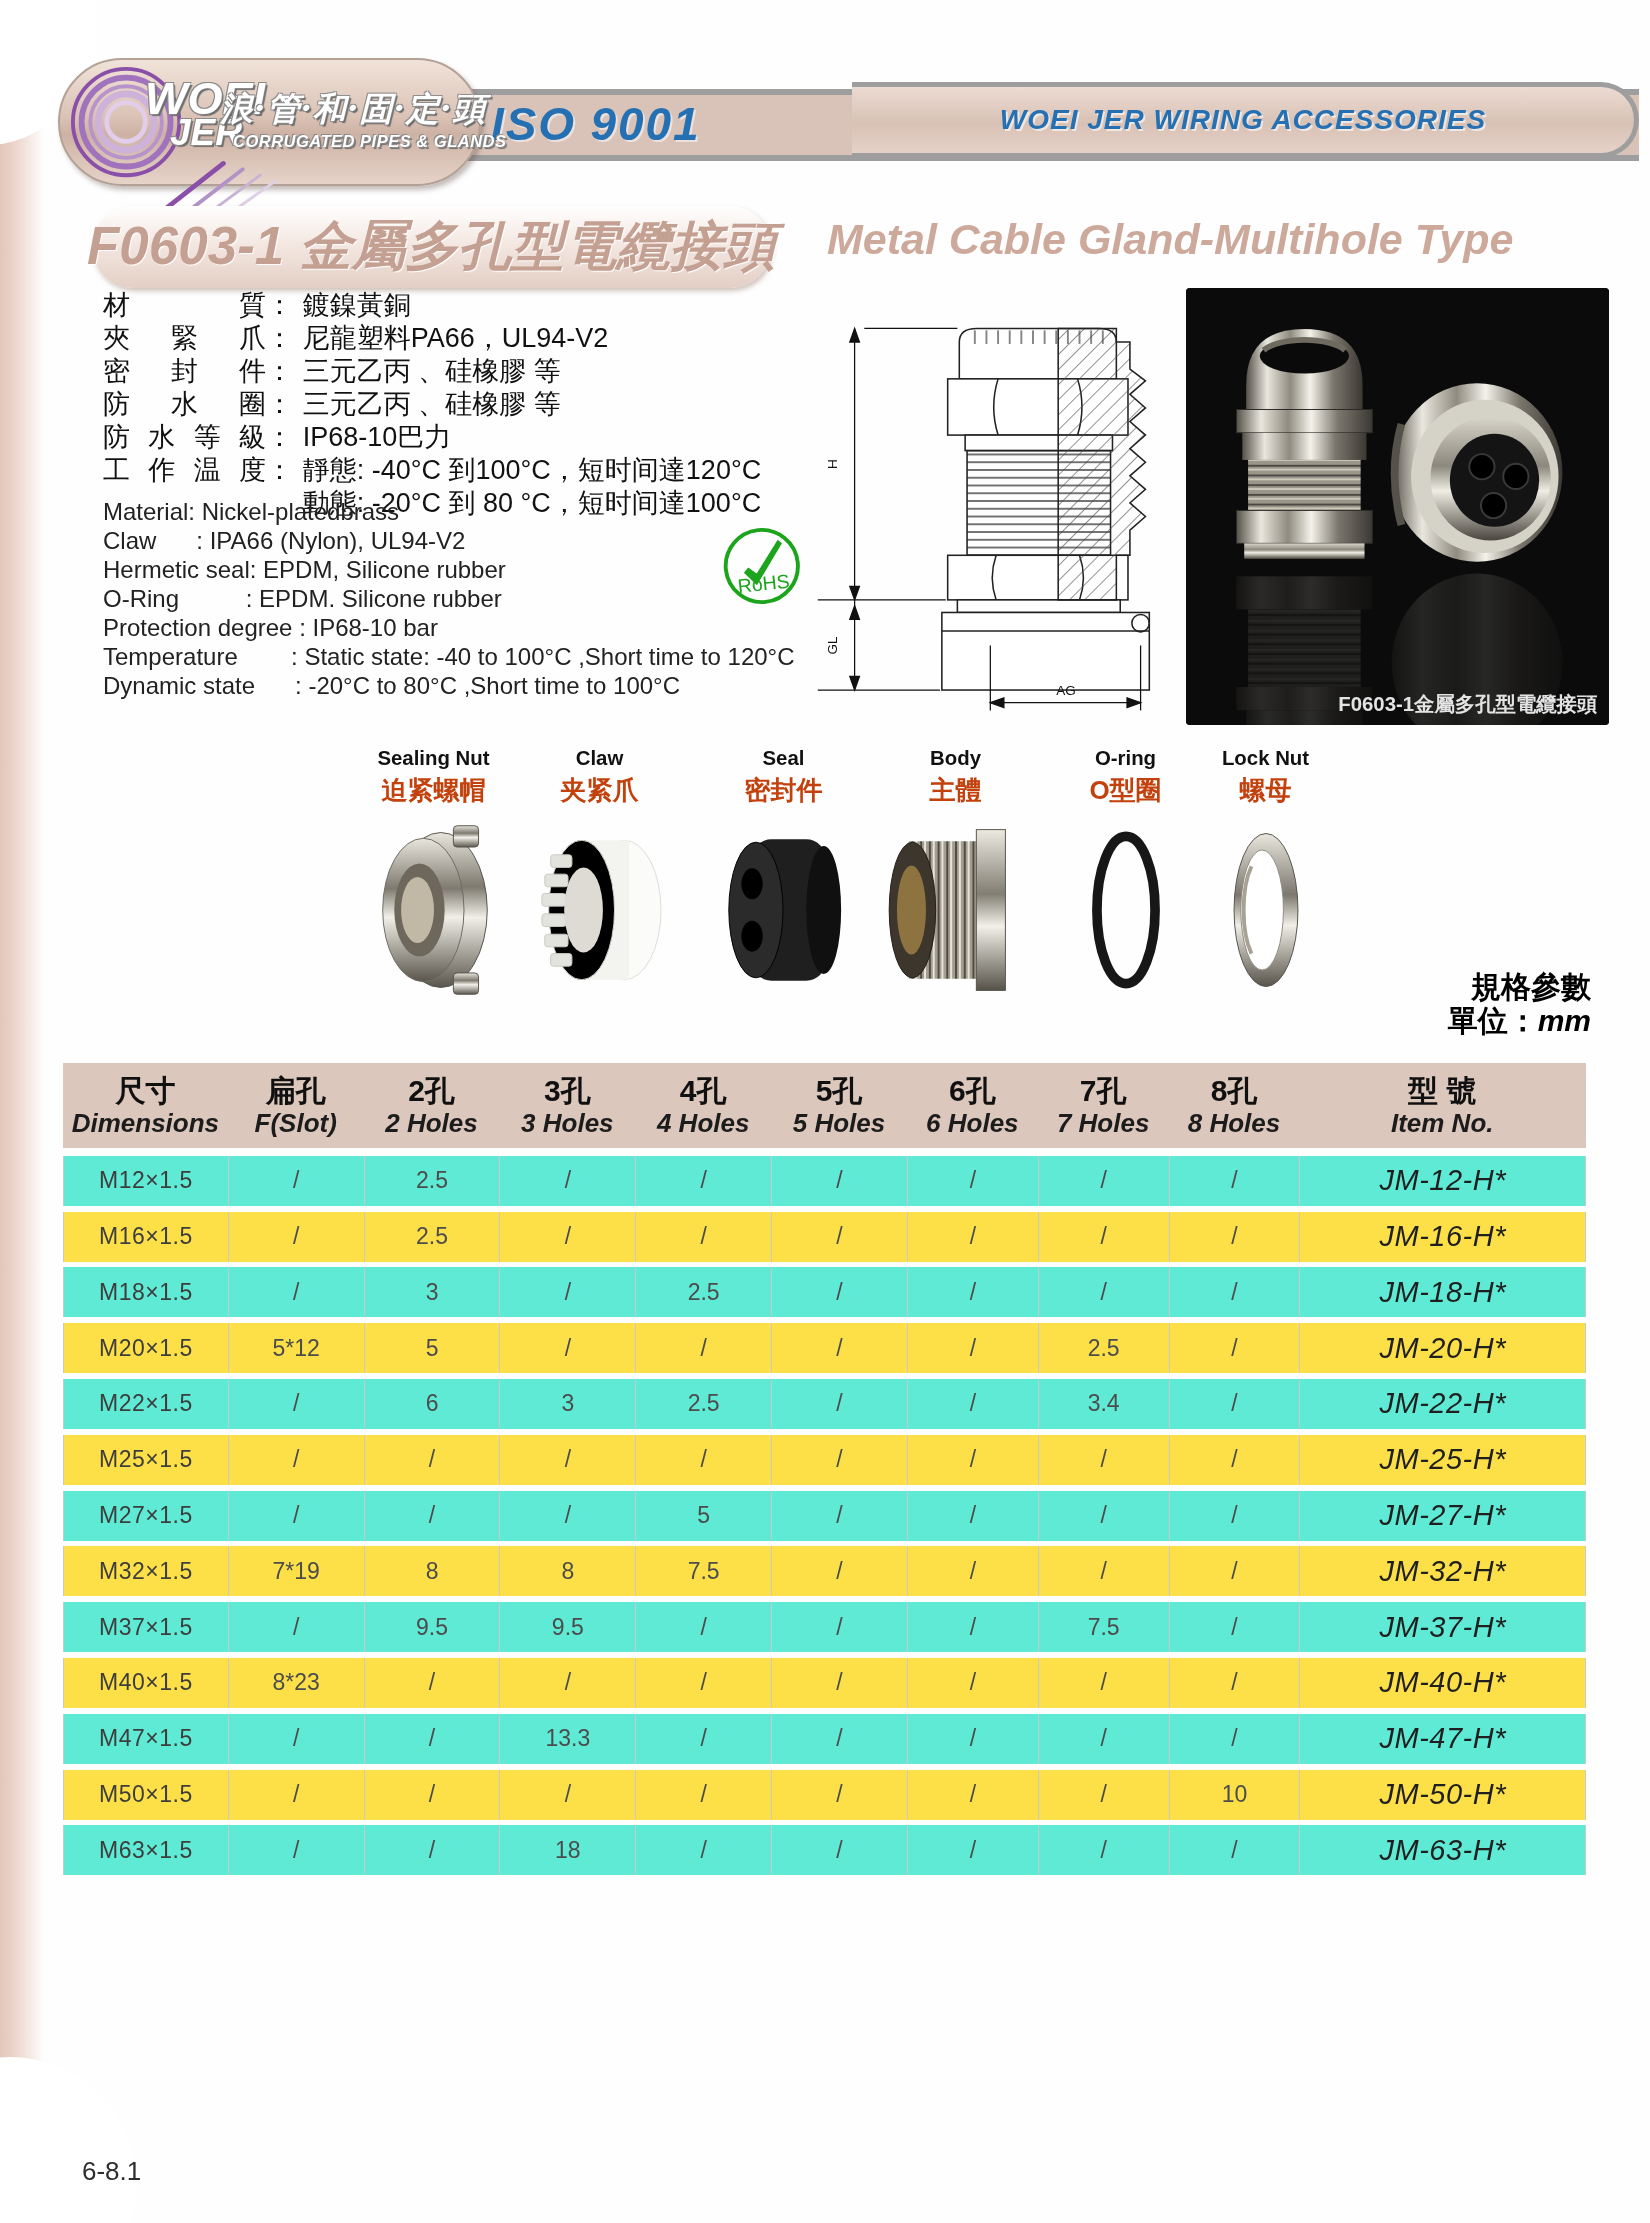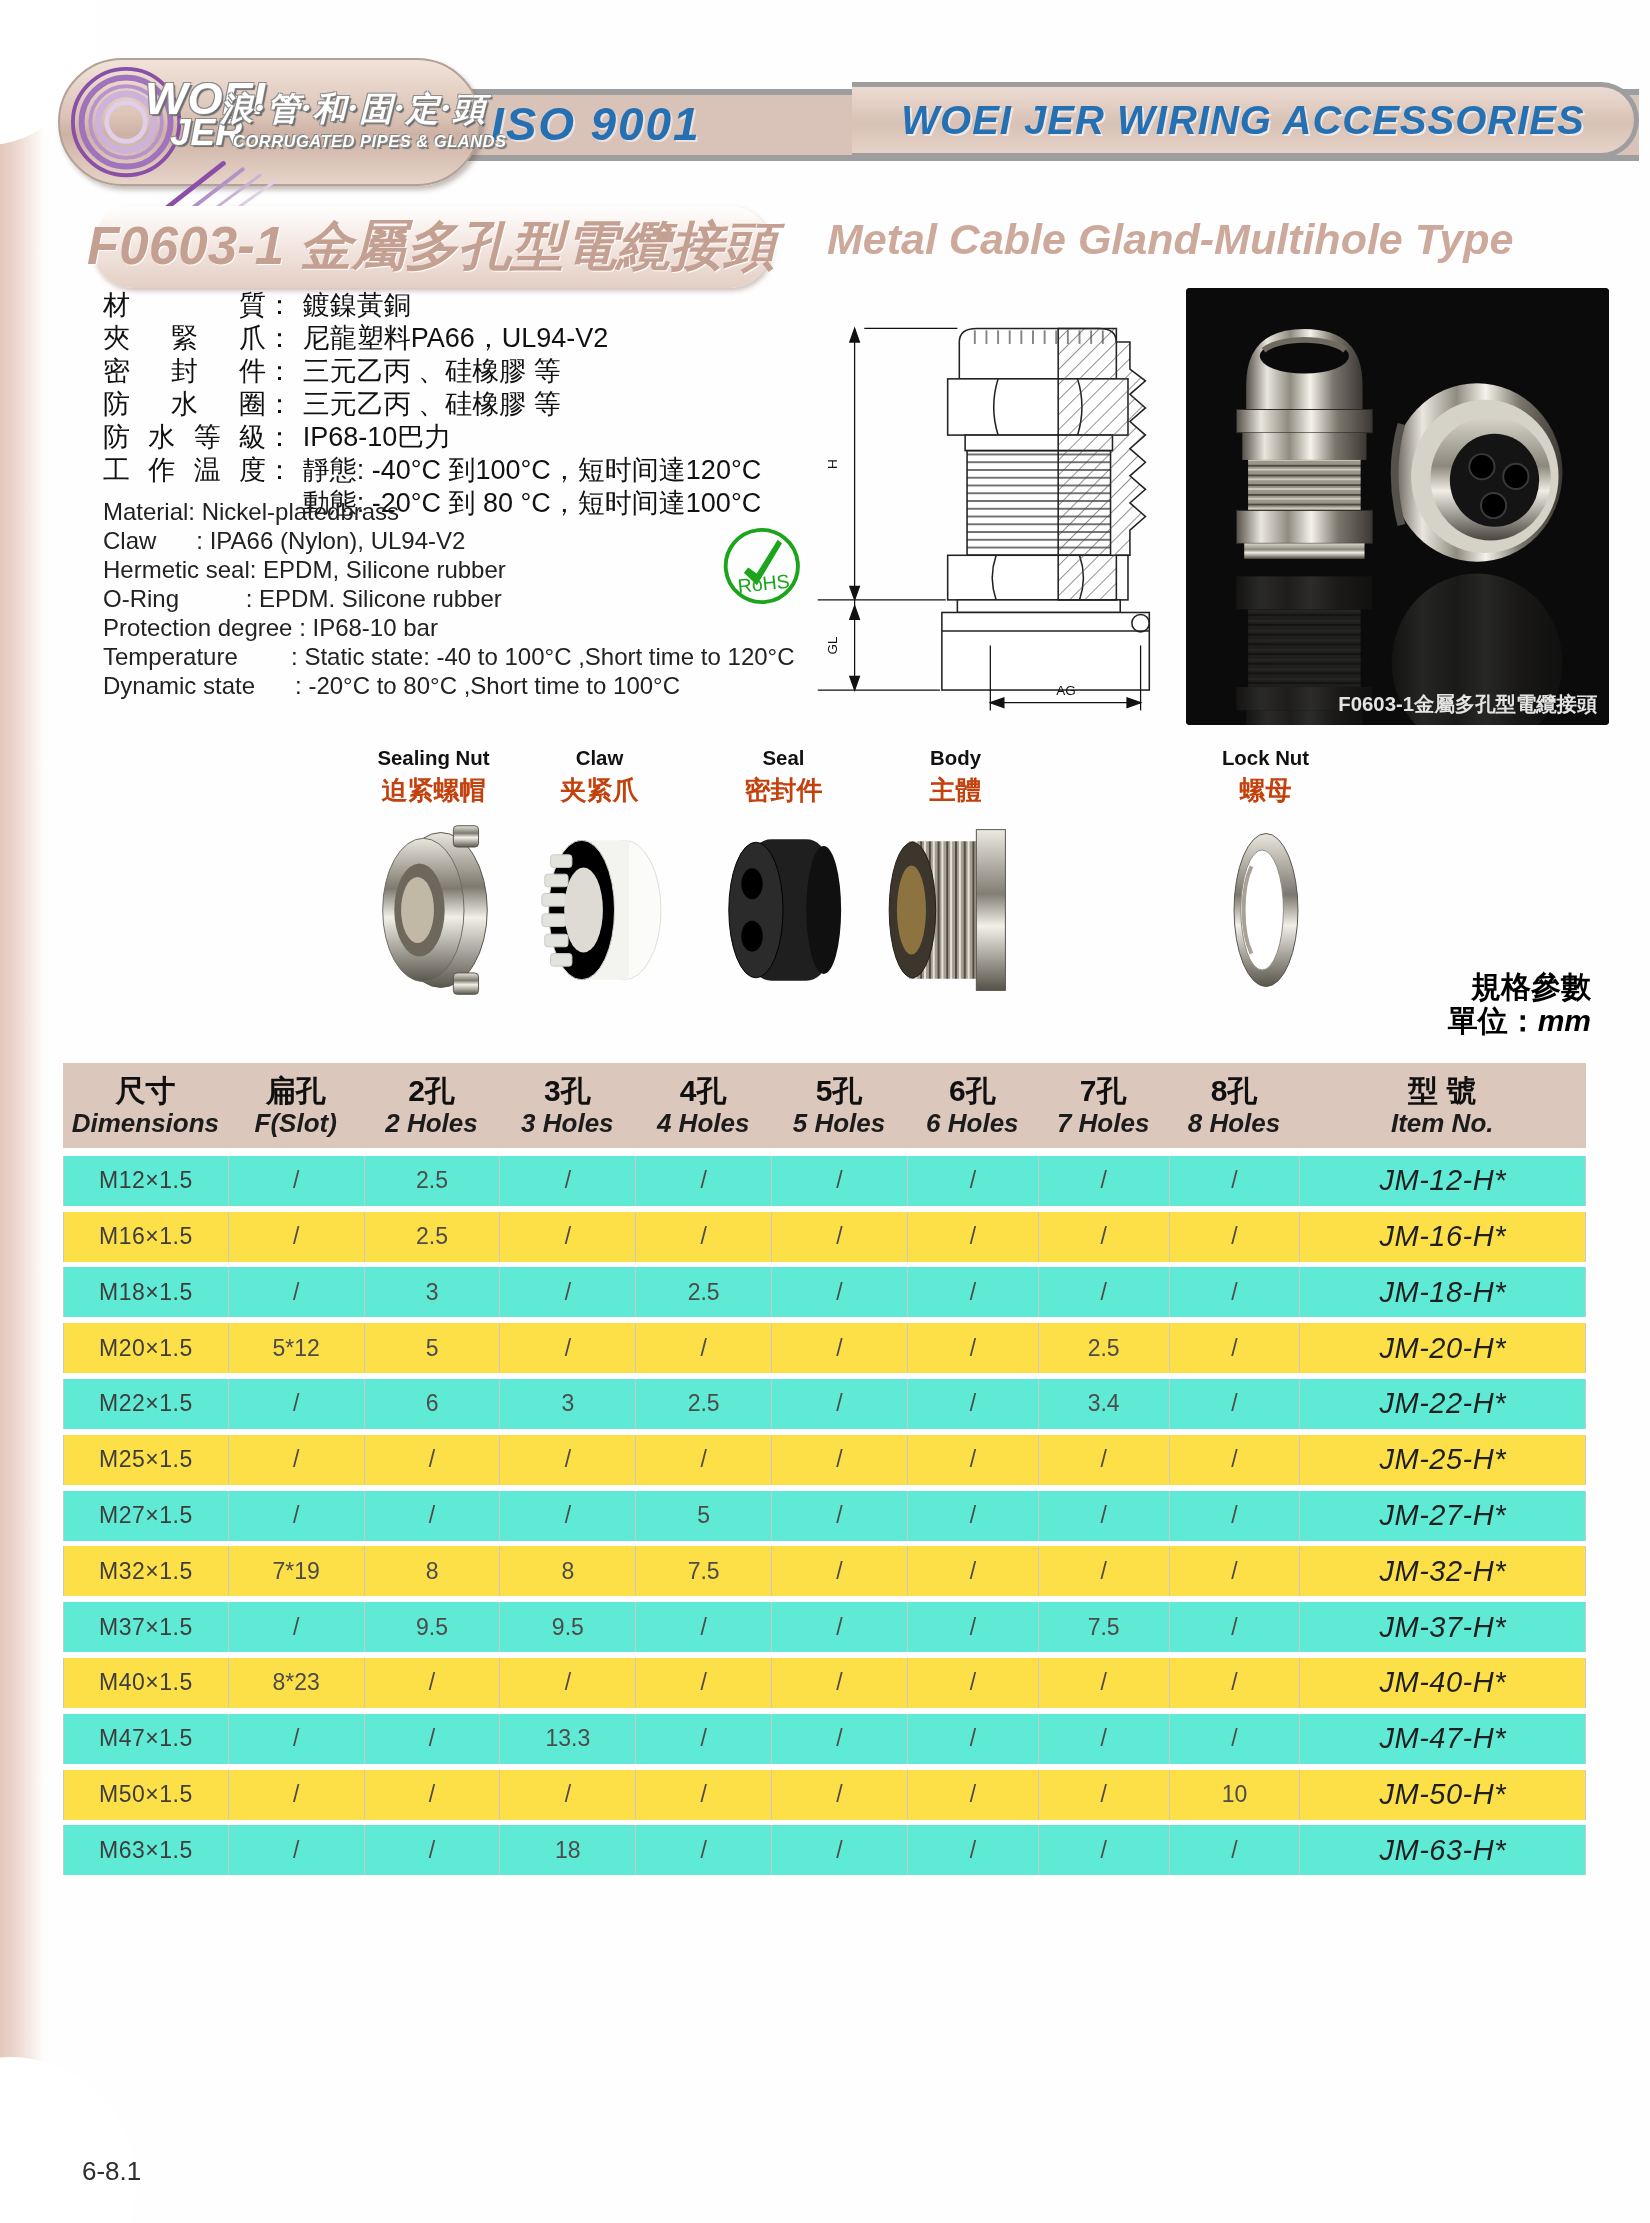--- a/index.html
+++ b/index.html
@@ -11,21 +11,21 @@
   .strip-cut{position:absolute;left:-116px;top:2057px;width:252px;height:252px;border-radius:50%;background:#fff;}
   .strip-cut2{position:absolute;left:-136px;top:-87px;width:233px;height:233px;border-radius:50%;background:#fff;}
 
   
   .band{position:absolute;left:417px;top:89px;width:1222px;height:60px;background:#d9c3b8;
         border-top:6.8px solid #9e9e9e;border-bottom:6.8px solid #9e9e9e;}
   .banner-right{position:absolute;left:852px;top:82px;width:787px;height:76px;
         background:linear-gradient(180deg,#ecdbd2 0%,#d8c1b5 55%,#e6d2c8 100%);
         border:5.8px solid #9e9e9e;border-left:none;border-radius:0 47px 47px 0;
         display:flex;align-items:center;justify-content:center;box-sizing:border-box;}
-  .banner-right span{font-size:40px;font-weight:bold;font-style:italic;color:#2470b3;
+  .banner-right span{font-size:28px;font-weight:bold;font-style:italic;color:#2470b3;
         letter-spacing:1px;text-shadow:1.9px 1.9px 0 rgba(255,255,255,.6);}
   .iso{position:absolute;left:491px;top:97px;font-size:46px;font-weight:bold;font-style:italic;
         color:#2470b3;letter-spacing:1.9px;text-shadow:1.9px 1.9px 0 rgba(255,255,255,.5);}
   .logo-capsule{position:absolute;left:58px;top:58px;width:419px;height:124px;border-radius:68px;
         background:linear-gradient(180deg,#f1e3da 0%,#dbc3b6 45%,#cdb2a4 60%,#e7d3c9 100%);
         border:2.9px solid #b3a196;box-shadow:2.9px 3.9px 5.8px rgba(90,70,60,.35);}
   .logo-rings{position:absolute;left:5.8px;top:3.9px;}
   .logo-w{position:absolute;left:85px;top:21.3px;font-style:italic;font-weight:bold;color:#fff;line-height:.82;
         text-shadow:-1px -1px 0 #8a8a8a,1px -1px 0 #8a8a8a,-1px 1px 0 #8a8a8a,1.9px 1.9px 1px #6d6d6d;}
   .logo-w .l1{font-size:45px;display:block;}
@@ -350,20 +350,27 @@
             <line x1="7" y1="0" x2="7" y2="12" stroke="#e7e4d9" stroke-width="2"></line>
           </pattern>
         </defs>
         <rect x="26" y="24" width="72" height="142" fill="url(#vthr)"></rect>
         <rect x="96" y="12" width="30" height="166" fill="url(#m2)" stroke="#55524b"></rect>
         <ellipse cx="30" cy="95" rx="24" ry="70" fill="#3c362d" stroke="#221f1a"></ellipse>
         <ellipse cx="29" cy="95" rx="15" ry="46" fill="#8d7340"></ellipse>
       </svg>
     </div>
 
+    <div class="comp" style="left:1043px">
+      <div class="c-en">O-ring</div>
+      <div class="c-zh">O型圈</div>
+      <svg width="146" height="184" viewBox="0 0 150 190">
+        <ellipse cx="75" cy="95" rx="30" ry="76" fill="none" stroke="#171717" stroke-width="10"></ellipse>
+      </svg>
+    </div>
 
     <div class="comp" style="left:1183px">
       <div class="c-en">Lock Nut</div>
       <div class="c-zh">螺母</div>
       <svg width="146" height="184" viewBox="0 0 150 190">
         <defs>
             <linearGradient id="m3" x1="0" y1="0" x2="0" y2="1">
           <stop offset="0" stop-color="#e9e6dd"></stop>
               <stop offset=".4" stop-color="#7c7870"></stop>
           <stop offset=".6" stop-color="#f0eee6"></stop>

